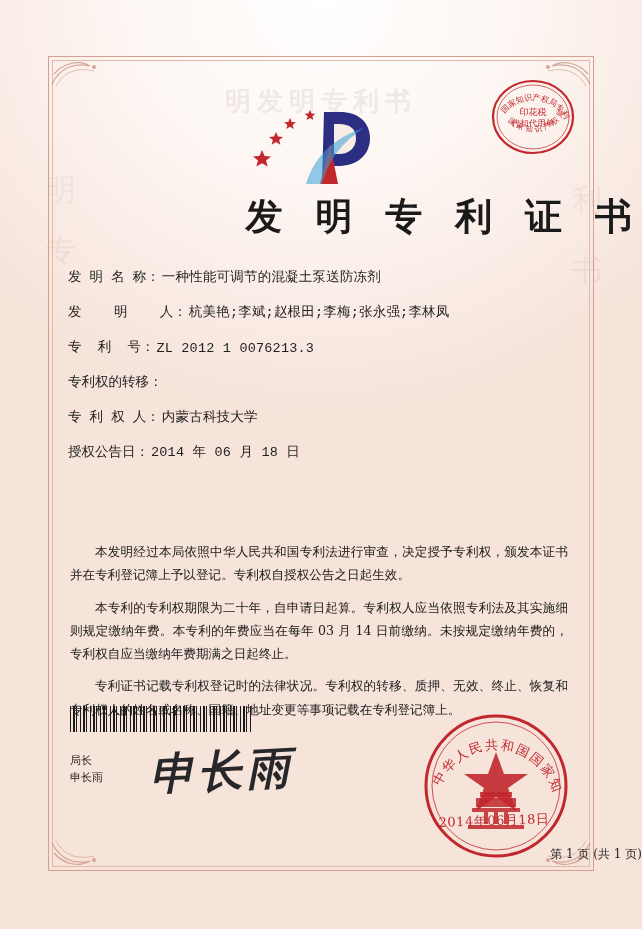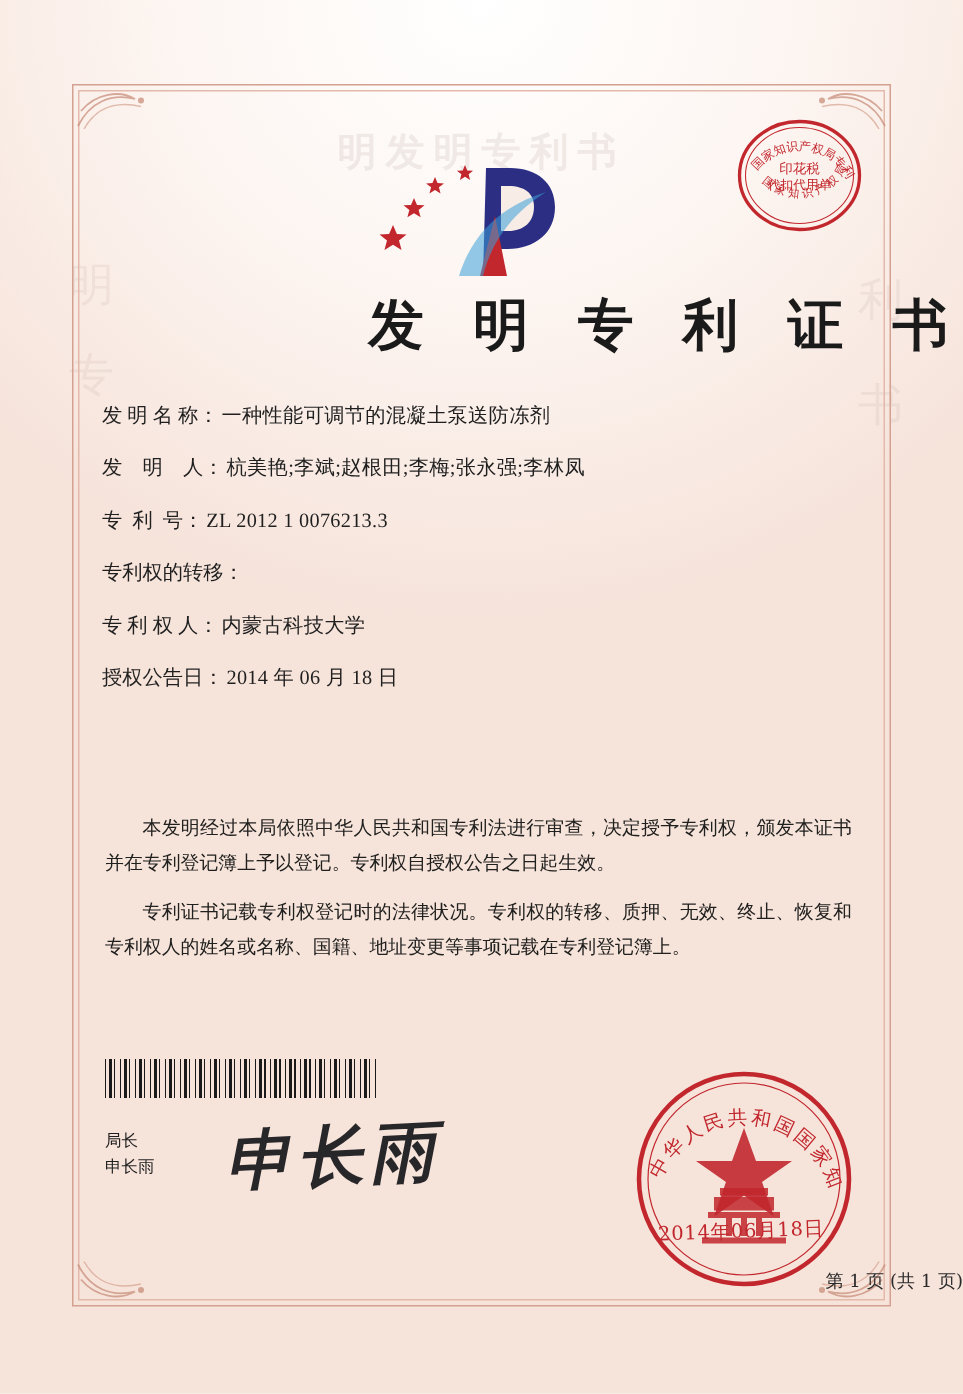--- a/index.html
+++ b/index.html
@@ -127,25 +127,25 @@
 
   
   .fields {
     position: absolute;
     top: 268px;
     left: 68px;
     width: 500px;
   }
   .field-row {
     display: flex;
-    align-items: center;
+    align-items: flex-end;
     margin-bottom: 17px;
     font-size: 13.5px;
     color: #1f1f1f;
-    font-family: Liberation Serif, serif;
+    font-family: Liberation Mono, monospace;
   }
   .field-label {
     white-space: pre;
     flex: 0 0 auto;
   }
   .field-value {
     margin-left: 2px;
     letter-spacing: 0.2px;
   }
 
@@ -335,20 +335,21 @@
       <span class="field-value">内蒙古科技大学</span>
     </div>
     <div class="field-row">
       <span class="field-label">授权公告日：</span>
       <span class="field-value">2014 年 06 月 18 日</span>
     </div>
   </div>
 
   <div class="body-text">
     <p>本发明经过本局依照中华人民共和国专利法进行审查，决定授予专利权，颁发本证书并在专利登记簿上予以登记。专利权自授权公告之日起生效。</p>
+    <p>本专利的专利权期限为二十年，自申请日起算。专利权人应当依照专利法及其实施细则规定缴纳年费。本专利的年费应当在每年 03 月 14 日前缴纳。未按规定缴纳年费的，专利权自应当缴纳年费期满之日起终止。</p>
     <p>专利证书记载专利权登记时的法律状况。专利权的转移、质押、无效、终止、恢复和专利权人的姓名或名称、国籍、地址变更等事项记载在专利登记簿上。</p>
   </div>
 
   <div class="barcode"></div>
 
   <div class="sig-block">
     <div>局长</div>
     <div>申长雨</div>
   </div>
   <div class="handwriting">申长雨</div>

